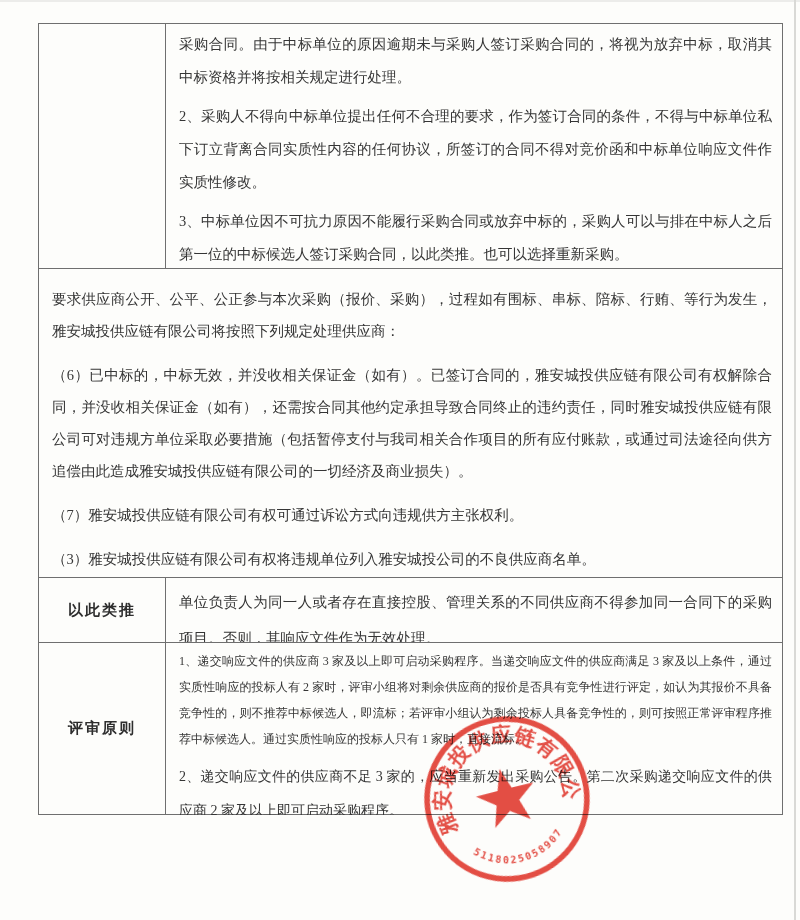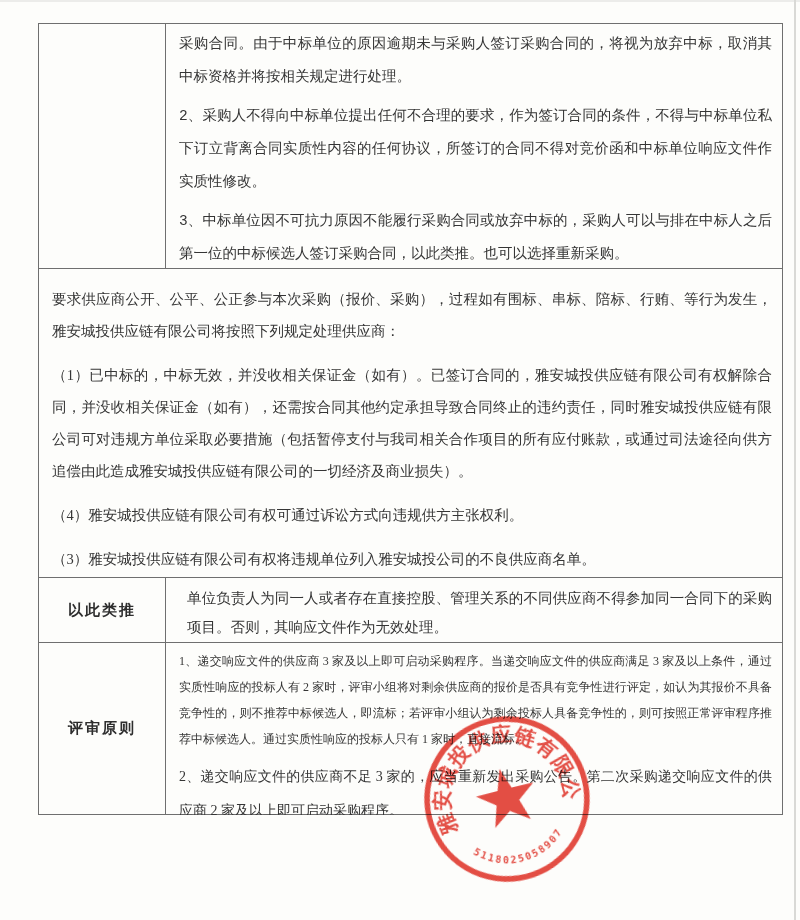--- a/index.html
+++ b/index.html
@@ -30,24 +30,24 @@
     font-size:15px;letter-spacing:2px;color:#2e2e2e;font-weight:600;
   }
   .cell-label .label-line{display:block;line-height:1.3;}
   .row-3 .cell-label .label-line{line-height:2.6;}
   .cell-body{
     flex:1;box-sizing:border-box;padding:4px 10px 2px 13px;overflow:hidden;
     font-size:14.5px;text-align:justify;color:#353535;
   }
   .cell-body p{margin:0;}
   
-  .row-1 .cell-body p{line-height:33px;margin-bottom:6px;font-family:Liberation Mono, monospace;}
+  .row-1 .cell-body p{line-height:33px;margin-bottom:6px;}
   .row-2 .cell-body{padding-top:2px;}
   .row-2 .cell-body p{line-height:32px;margin-bottom:2px;margin-top:12px;}
-  .row-3 .cell-body p{line-height:29px;margin-top:2px;margin-left:8px;}
+  .row-3 .cell-body p{line-height:36px;margin-top:2px;}
   .row-4 .cell-body{padding-top:5px;}
   .row-4 .cell-body p.tight{line-height:26px;font-size:12px;}
   .row-4 .cell-body p.medium{line-height:34px;margin-top:8px;font-size:14px;}
 
   
   .stamp{
     position:absolute;left:396px;top:688px;width:222px;height:222px;
     transform:rotate(-14deg);
     mix-blend-mode:multiply;opacity:0.9;filter:blur(0.35px);
     pointer-events:none;
@@ -66,22 +66,22 @@
     <div class="cell-body">
       <p>采购合同。由于中标单位的原因逾期未与采购人签订采购合同的，将视为放弃中标，取消其中标资格并将按相关规定进行处理。</p>
       <p>2、采购人不得向中标单位提出任何不合理的要求，作为签订合同的条件，不得与中标单位私下订立背离合同实质性内容的任何协议，所签订的合同不得对竞价函和中标单位响应文件作实质性修改。</p>
       <p>3、中标单位因不可抗力原因不能履行采购合同或放弃中标的，采购人可以与排在中标人之后第一位的中标候选人签订采购合同，以此类推。也可以选择重新采购。</p>
     </div>
   </div>
 
   <div class="t-row row-2">
     <div class="cell-body">
       <p>要求供应商公开、公平、公正参与本次采购（报价、采购），过程如有围标、串标、陪标、行贿、等行为发生，雅安城投供应链有限公司将按照下列规定处理供应商：</p>
-      <p>（1）已中标的，中标无效，并没收相关保证金（如有）。已签订合同的，雅安城投供应链有限公司有权解除合同，并没收相关保证金（如有），还需按合同其他约定承担导致合同终止的违约责任，同时雅安城投供应链有限公司可对违规方单位采取必要措施（包括暂停支付与我司相关合作项目的所有应付账款，或通过司法途径向供方追偿由此造成雅安城投供应链有限公司的一切经济及商业损失）。</p>
-      <p>（4）雅安城投供应链有限公司有权可通过诉讼方式向违规供方主张权利。</p>
+      <p>（6）已中标的，中标无效，并没收相关保证金（如有）。已签订合同的，雅安城投供应链有限公司有权解除合同，并没收相关保证金（如有），还需按合同其他约定承担导致合同终止的违约责任，同时雅安城投供应链有限公司可对违规方单位采取必要措施（包括暂停支付与我司相关合作项目的所有应付账款，或通过司法途径向供方追偿由此造成雅安城投供应链有限公司的一切经济及商业损失）。</p>
+      <p>（7）雅安城投供应链有限公司有权可通过诉讼方式向违规供方主张权利。</p>
       <p>（3）雅安城投供应链有限公司有权将违规单位列入雅安城投公司的不良供应商名单。</p>
     </div>
   </div>
 
   <div class="t-row row-3">
     <div class="cell-label">
       <span class="label-line">以此类推</span>
     </div>
     <div class="cell-body">
       <p>单位负责人为同一人或者存在直接控股、管理关系的不同供应商不得参加同一合同下的采购项目。否则，其响应文件作为无效处理。</p>

